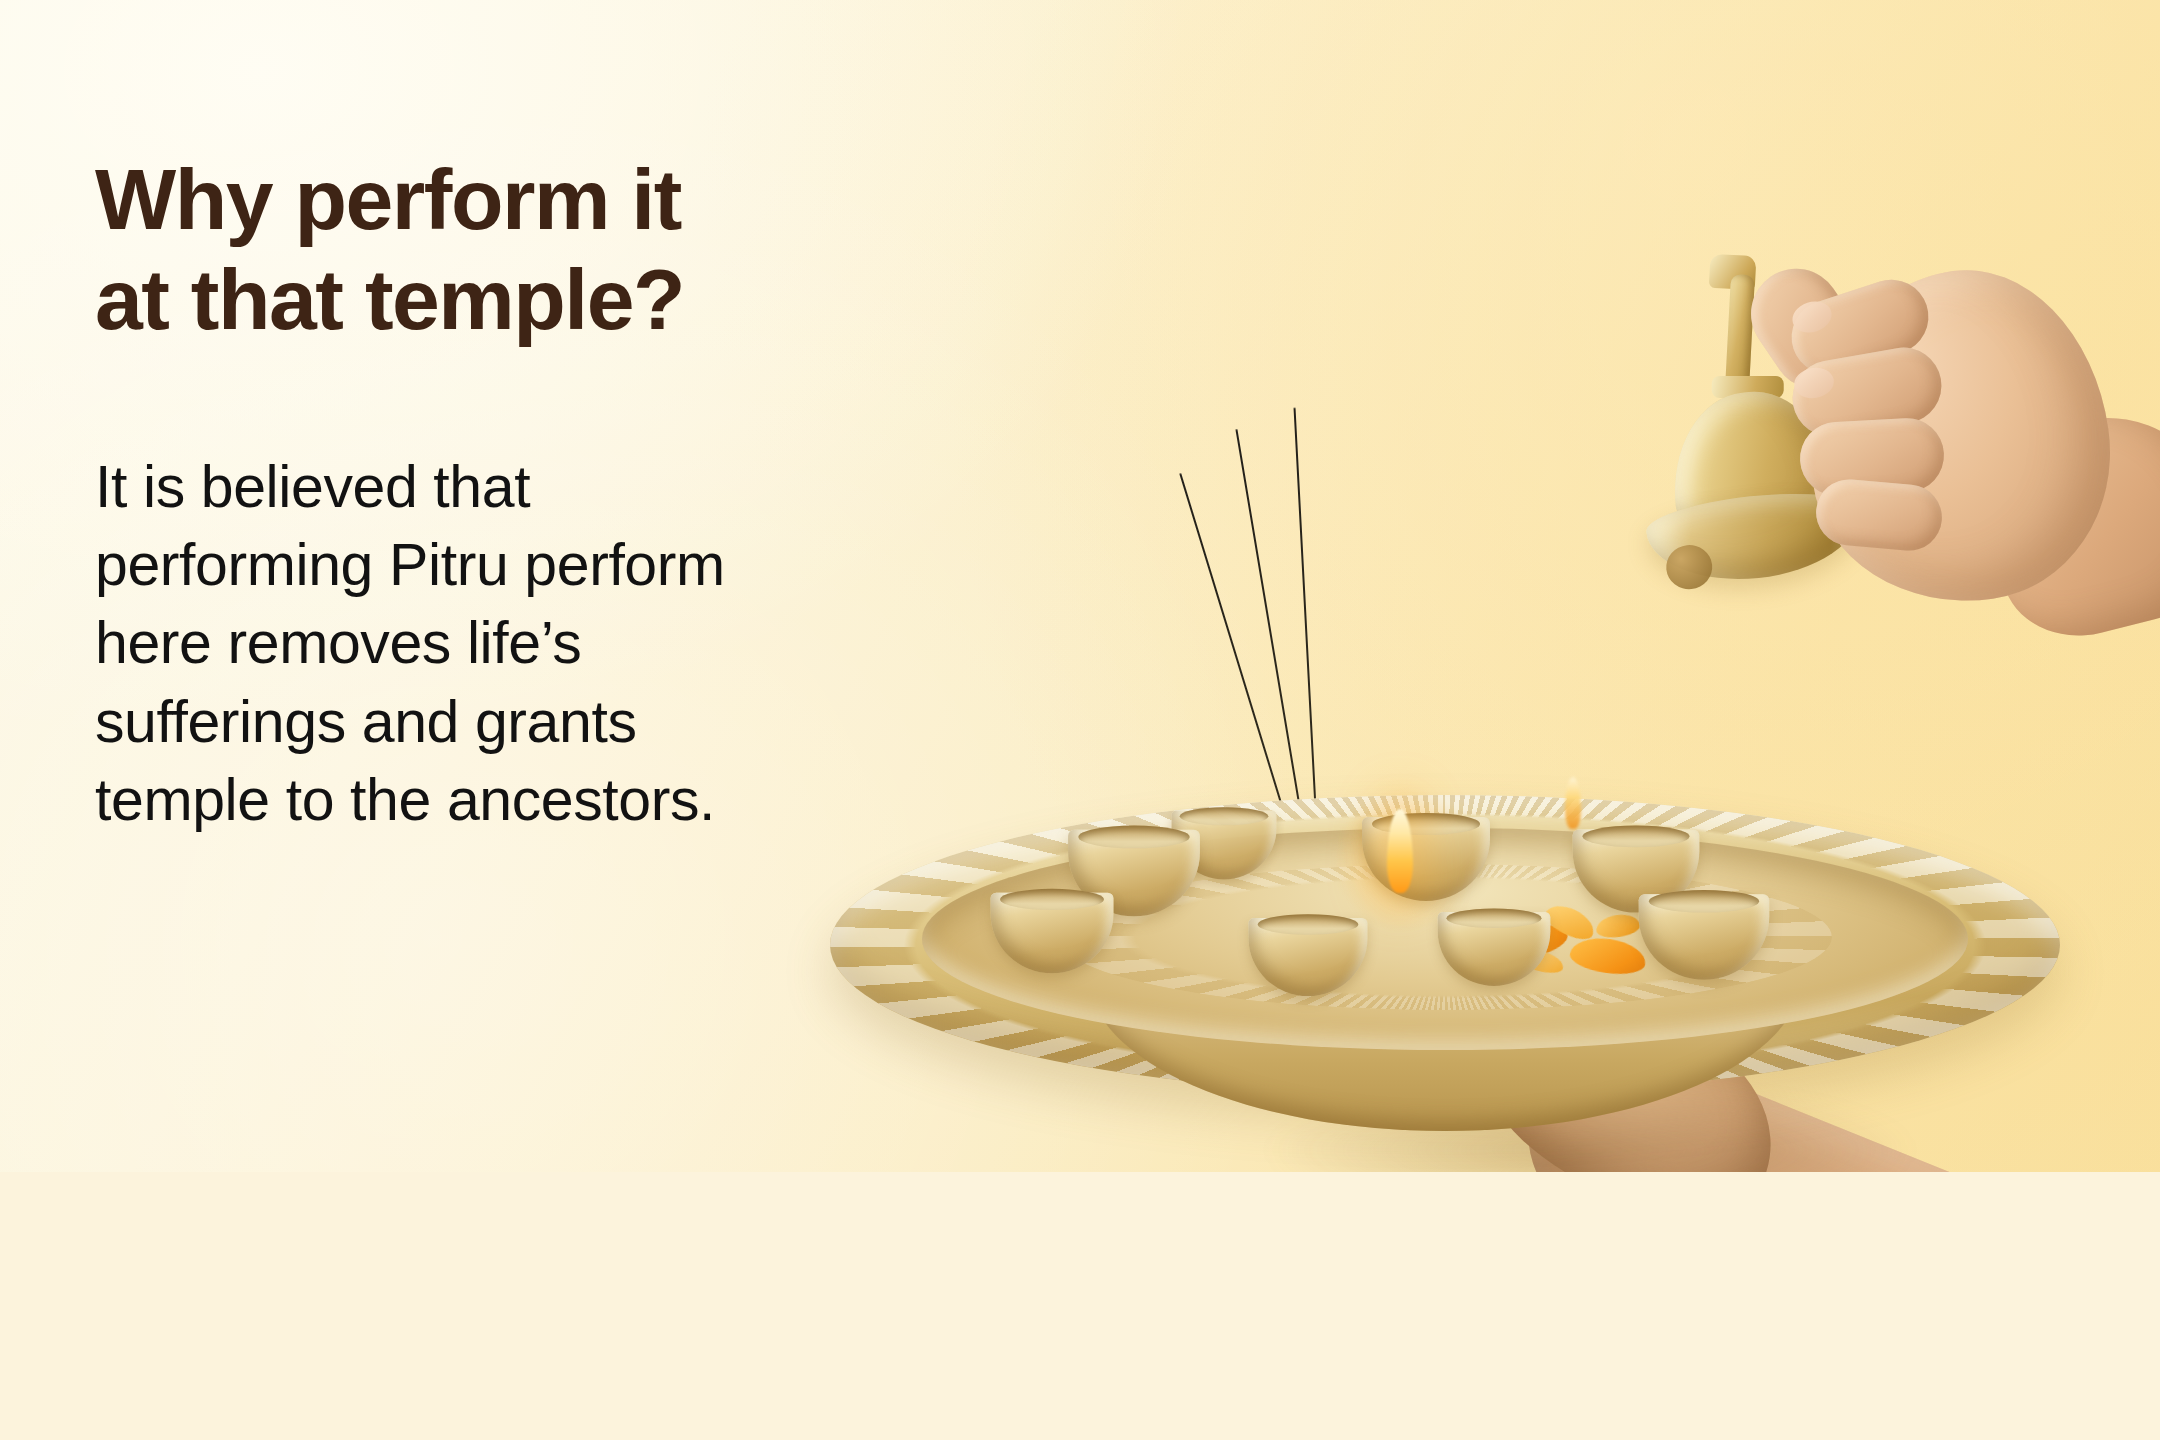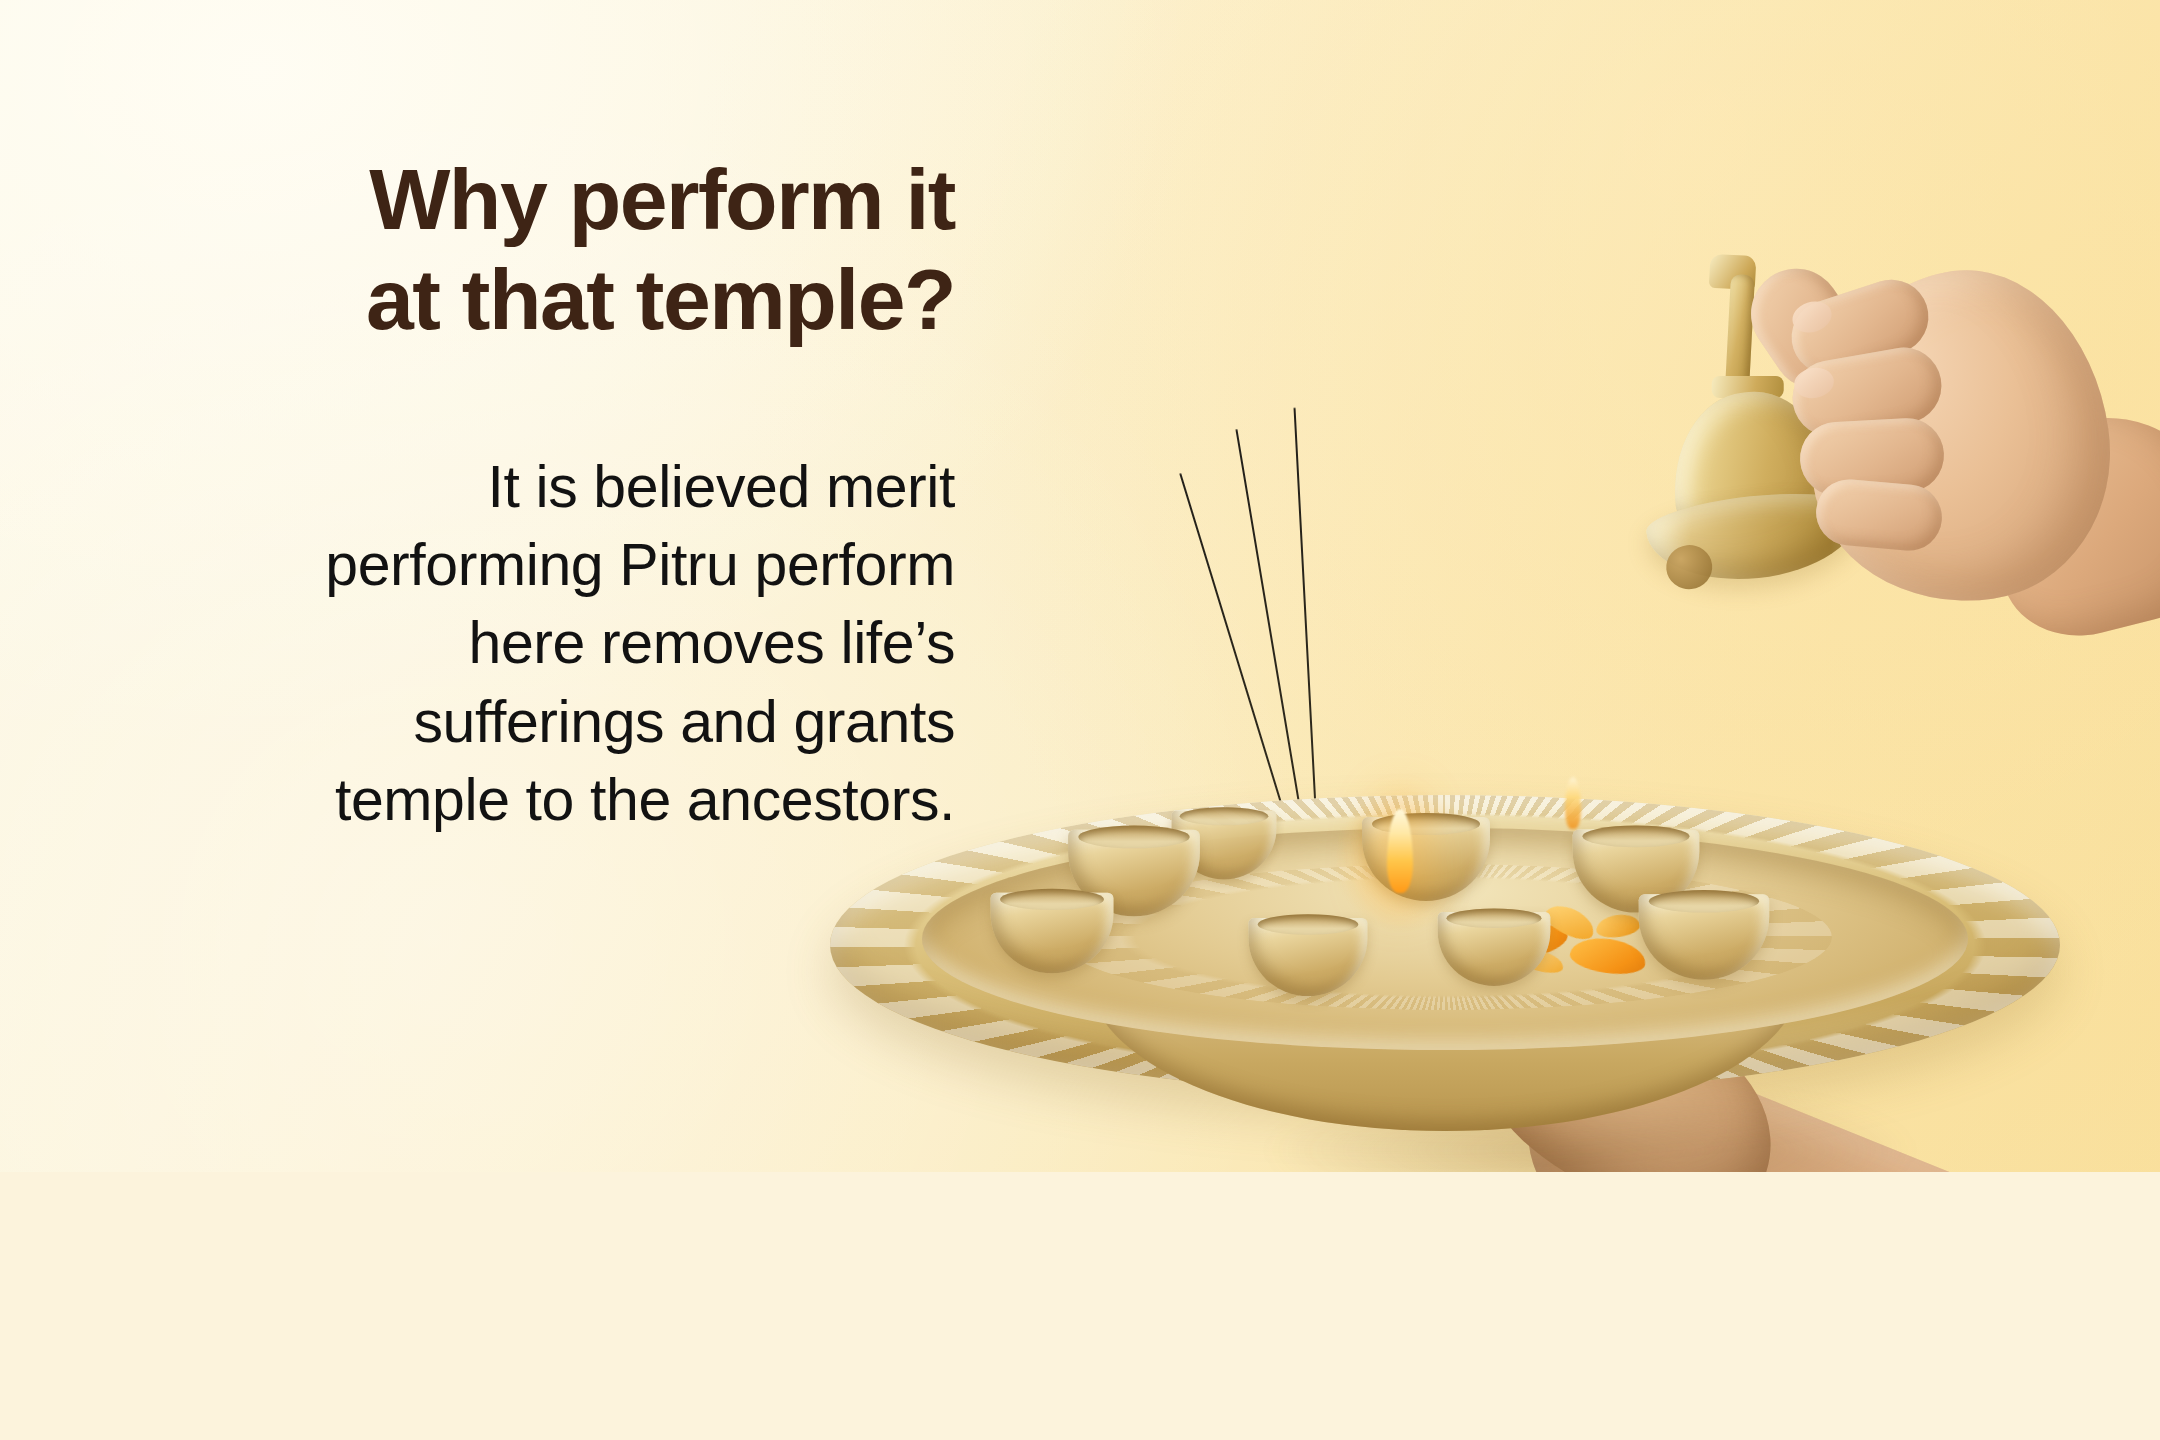--- a/index.html
+++ b/index.html
@@ -13,21 +13,20 @@
 
   
   .canvas {
     position:relative;
     width:2160px; height:1172px;
     overflow:hidden;
     background:
       radial-gradient(ellipse 1500px 1100px at 12% 6%, rgba(255,253,244,0.95) 0%, rgba(255,253,244,0) 62%),
       radial-gradient(ellipse 1700px 1500px at 96% 34%, rgba(250,222,150,0.85) 0%, rgba(250,222,150,0) 66%),
       linear-gradient(118deg, #FDF9E8 0%, #FCF4DA 27%, #FBEDC4 55%, #FAE5AB 78%, #F9E09E 100%);
-    text-align: right;
   }
   
   .grain {
     position:absolute; inset:0;
     background:
       radial-gradient(circle at 20% 80%, rgba(255,255,255,0.35) 0%, rgba(255,255,255,0) 45%),
       radial-gradient(circle at 78% 12%, rgba(255,240,200,0.4) 0%, rgba(255,240,200,0) 50%);
     pointer-events:none;
   }
 
@@ -369,21 +368,21 @@
   <div class="grain"></div>
 
   <div class="text-col">
 
     <h1 class="headline">
       <span class="hl-line">Why perform it</span>
       <span class="hl-line">at that temple?</span>
     </h1>
 
     <p class="body-copy">
-      <span class="bc-line">It is believed merit</span>
+      <span class="bc-line">It is believed that</span>
       <span class="bc-line">performing Pitru perform</span>
       <span class="bc-line">here removes life’s</span>
       <span class="bc-line">sufferings and grants</span>
       <span class="bc-line">temple to the ancestors.</span>
     </p>
 
   </div>
 
   <div class="photo">
 

